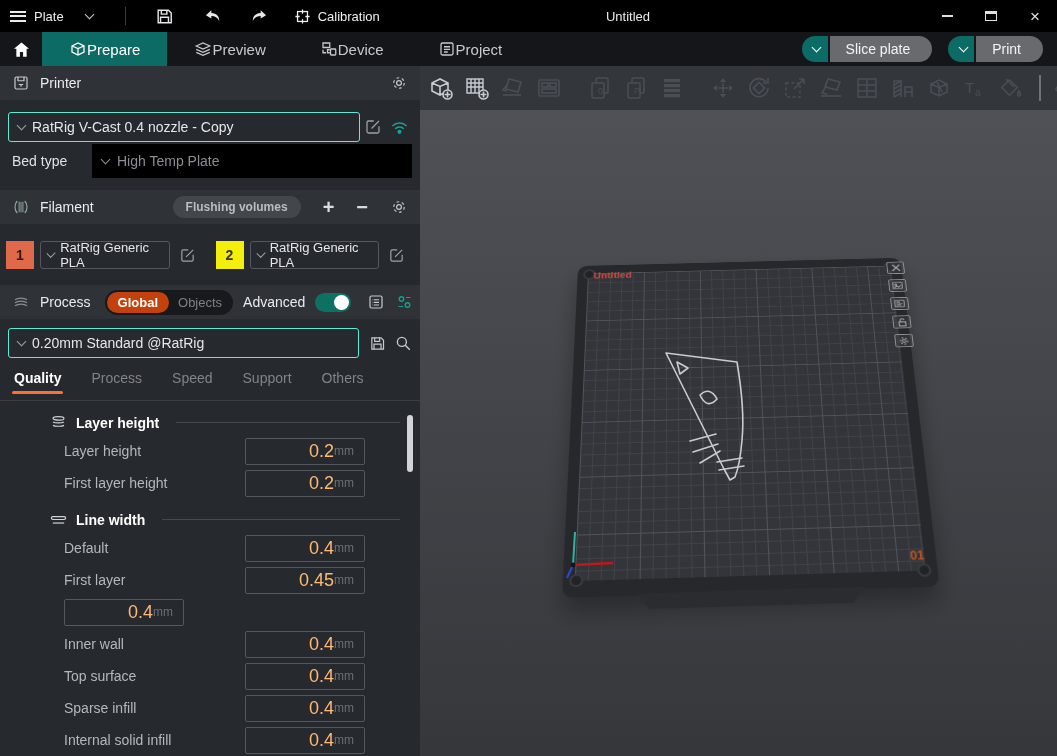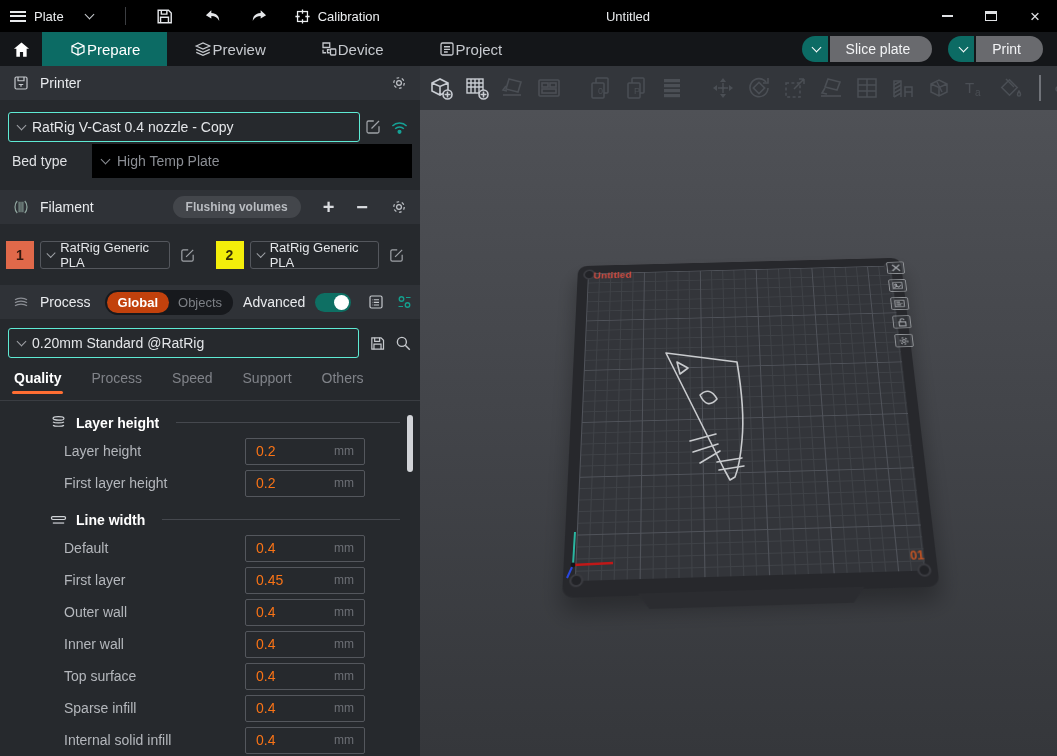--- a/index.html
+++ b/index.html
@@ -99,21 +99,21 @@
 
   .settings { position:relative; padding-top:9px;margin-left:40px; }
   .group-header { display:flex; align-items:center; gap:9px; padding-left:10px; height:25px;
     color:#fff; font-size:14px; font-weight:bold; }
   .group-header .g-line { flex:1; height:1px; background:#45484e; margin:0 20px 0 8px; }
   .group-header.mt { margin-top:8px; }
   .setting-row { display:flex; align-items:center; height:32px; padding-left:24px; }
   .row-label { flex:1; color:#b4b7bc; font-size:14px; }
   .value-box { width:120px; height:27px; border:1px solid #54575d; border-radius:2px; display:flex;
     align-items:center; padding:0 10px; margin-right:55px; background:#26292d; }
-  .value-box .val { flex:1; color:#f97316; font-size:14px; }
+  .value-box .val { flex:1; color:#fdba74; font-size:18px;text-align:right; }
   .value-box .unit { color:#6c6f75; font-size:12px; }
   .scroll-thumb { position:absolute; right:7px; top:14px; width:6px; height:57px; background:#d2d4d8; border-radius:3px; }
 
   
   .vp-toolbar { height:44px; background:#33363b; display:flex; align-items:center; padding-left:7px; }
   .vt-icon { width:27px; height:27px; display:flex; align-items:center; justify-content:center;
     color:#4b4f55; margin-right:9px; flex:none; }
   .vt-icon.bright { color:#c9cdd3; }
   .vt-gap { width:15px; flex:none; }
   .vt-sep { width:2px; height:26px; background:#707379; margin:0 12px 0 6px; flex:none; }
@@ -451,21 +451,20 @@
           </span>
       </div>
       <div class="setting-row">
         <span class="row-label">First layer</span>
         <span class="value-box">
           <span class="val">0.45</span>
             <span class="unit">mm</span>
           </span>
       </div>
       <div class="setting-row">
-        <span class="row-label">Outer wall</span>
         <span class="value-box">
           <span class="val">0.4</span>
             <span class="unit">mm</span>
           </span>
       </div>
       <div class="setting-row">
         <span class="row-label">Inner wall</span>
         <span class="value-box">
           <span class="val">0.4</span>
             <span class="unit">mm</span>

